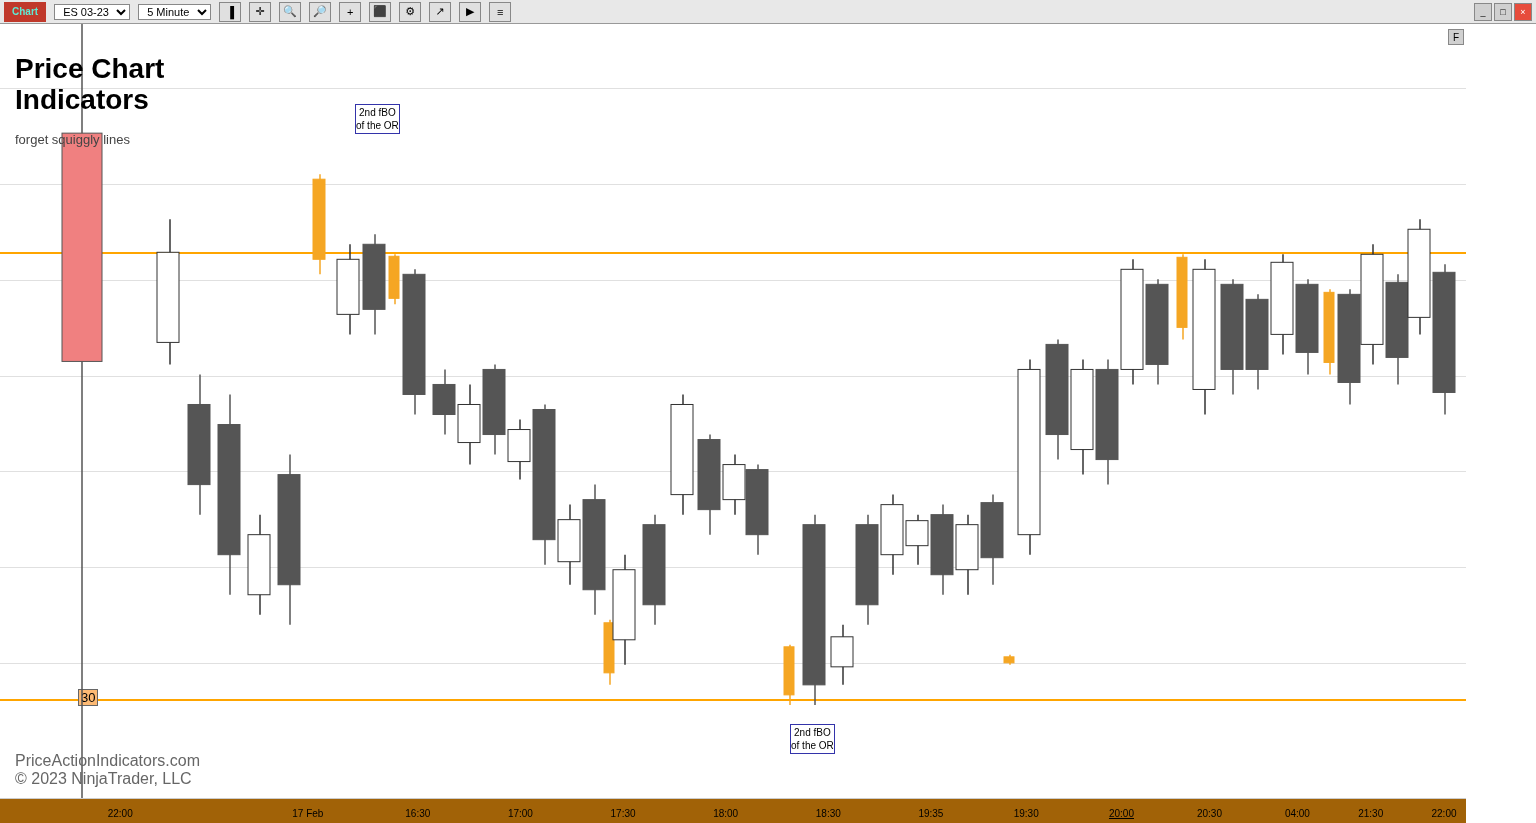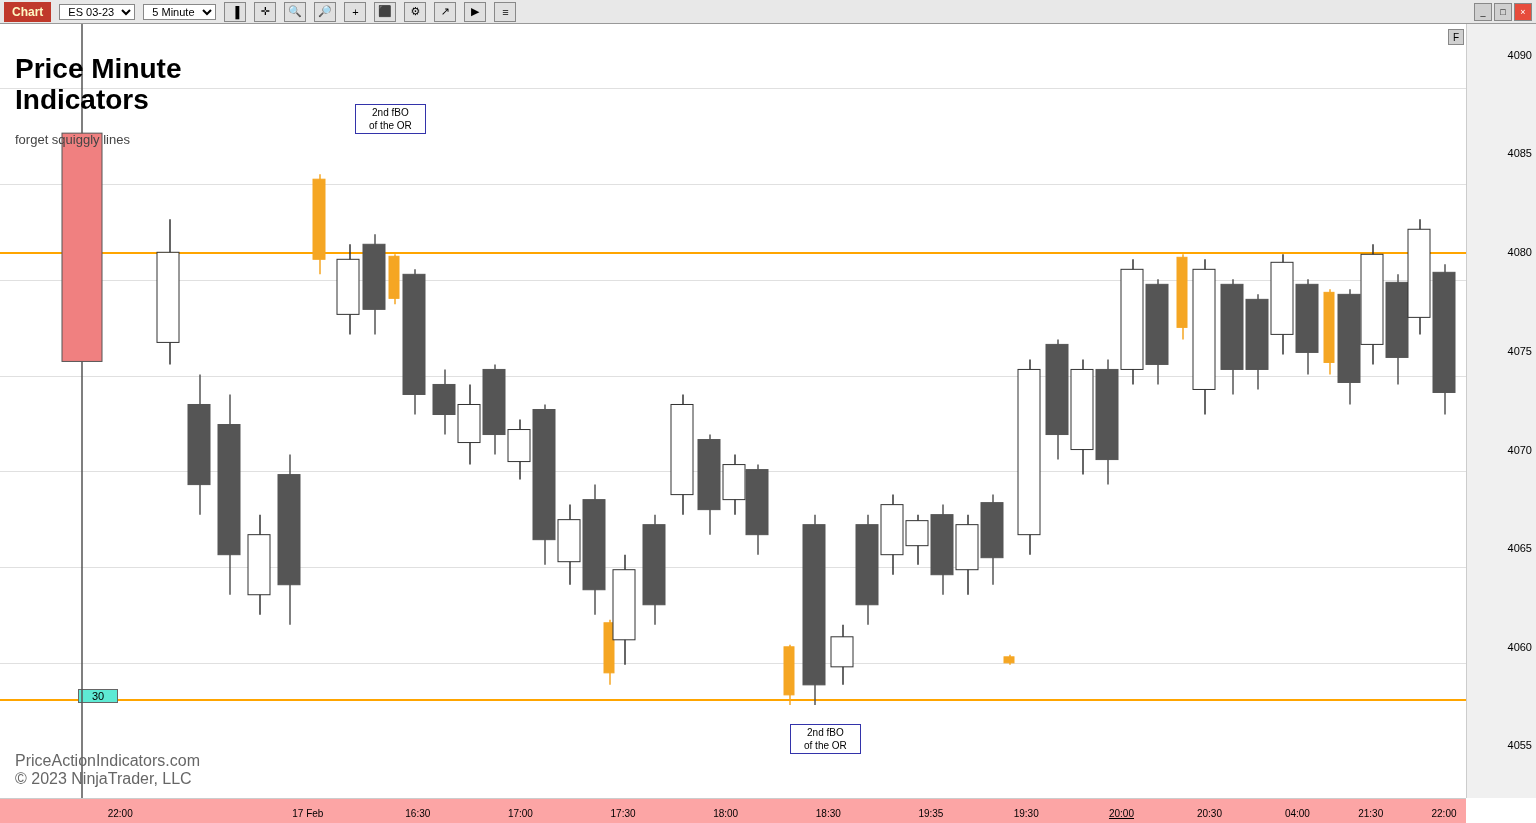--- a/index.html
+++ b/index.html
@@ -13,22 +13,22 @@
       height: 24px;
       display: flex;
       align-items: center;
       justify-content: space-between;
       border-bottom: 1px solid #999;
       padding: 0 4px;
     }
     #title-bar-left { display: flex; align-items: center; gap: 8px; }
     #chart-label {
       background: #c0392b;
-      color: #fef9c3;
-      font-size: 12px;
+      color: #5eead4;
+      font-size: 10px;
       font-weight: bold;
       padding: 2px 8px;
       height: 20px;
       display: flex;
       align-items: center;
     }
     .dropdown-select {
       height: 16px;
       font-size: 11px;
       border: 1px solid #888;
@@ -107,21 +107,21 @@
       transform: translateY(-50%);
     }
 
     
     #time-axis {
       position: absolute;
       bottom: 0;
       left: 0;
       right: 70px;
       height: 25px;
-      background: #fca5a5;
+      background: #a16207;
       border-top: 1px solid #ccc;
     }
     .time-label {
       position: absolute;
       bottom: 4px;
       font-size: 10px;
       color: #000;
       transform: translateX(-50%);
     }
 
@@ -141,34 +141,34 @@
       right: 70px;
       height: 2px;
       background: orange;
     }
 
     
     .annotation-box {
       position: absolute;
       border: 1px solid #33a;
       background: white;
-      padding: 1px 13px;
+      padding: 1px 0;
       font-size: 10px;
       color: #000;
       line-height: 1.3;
       text-align: center;
     }
 
     
     .pip-label {
       position: absolute;
-      background: #5eead4;
+      background: #fdba74;
       border: 1px solid #666;
-      font-size: 11px;
-      padding: 0 13px;
+      font-size: 13px;
+      padding: 0 2px;
     }
 
     
     #f-button {
       position: absolute;
       top: 5px;
       right: 72px;
       background: #d0d0d0;
       border: 1px solid #888;
       width: 16px; height: 16px;
@@ -224,21 +224,21 @@
     <div class="grid-h" style="top: 8%;"></div>
     <div class="grid-h" style="top: 20%;"></div>
     <div class="grid-h" style="top: 32%;"></div>
     <div class="grid-h" style="top: 44%;"></div>
     <div class="grid-h" style="top: 56%;"></div>
     <div class="grid-h" style="top: 68%;"></div>
     <div class="grid-h" style="top: 80%;"></div>
 
     <div id="watermark">
       <div id="watermark-title">
-        <div>Price Minute</div>
+        <div>Price Chart</div>
         <div>Indicators</div>
       </div>
       <div id="watermark-subtitle">forget squiggly lines</div>
     </div>
 
     <div class="h-line" id="orange-line-upper" style="top: 28.5%;"></div>
     <div class="h-line" id="orange-line-lower" style="top: 84.5%;"></div>
 
     <div class="annotation-box" style="left: 355px; top: 80px; white-space: pre;">2nd fBO
 of the OR</div>
@@ -419,30 +419,20 @@
       <rect x="1386" y="258" width="22" height="75" class="candle-bear"></rect>
 
       <line x1="1420" y1="195" x2="1420" y2="310" class="wick wick-bull"></line>
       <rect x="1408" y="205" width="22" height="88" class="candle-bull"></rect>
 
       <line x1="1445" y1="240" x2="1445" y2="390" class="wick wick-bear"></line>
       <rect x="1433" y="248" width="22" height="120" class="candle-bear"></rect>
 
     </svg>
 
-    <div id="price-axis">
-      <div class="price-label" style="top: 4%;">4090</div>
-      <div class="price-label" style="top: 16.7%;">4085</div>
-      <div class="price-label" style="top: 29.5%;">4080</div>
-      <div class="price-label" style="top: 42.3%;">4075</div>
-      <div class="price-label" style="top: 55%;">4070</div>
-      <div class="price-label" style="top: 67.7%;">4065</div>
-      <div class="price-label" style="top: 80.5%;">4060</div>
-      <div class="price-label" style="top: 93.2%;">4055</div>
-    </div>
 
     <div id="time-axis">
       <div class="time-label" style="left: 8.2%;">22:00</div>
       <div class="time-label" style="left: 21%;">17 Feb</div>
       <div class="time-label" style="left: 28.5%;">16:30</div>
       <div class="time-label" style="left: 35.5%;">17:00</div>
       <div class="time-label" style="left: 42.5%; text-align: center;">17:30</div>
       <div class="time-label" style="left: 49.5%;">18:00</div>
       <div class="time-label" style="left: 56.5%;">18:30</div>
       <div class="time-label" style="left: 63.5%;">19:35</div>

